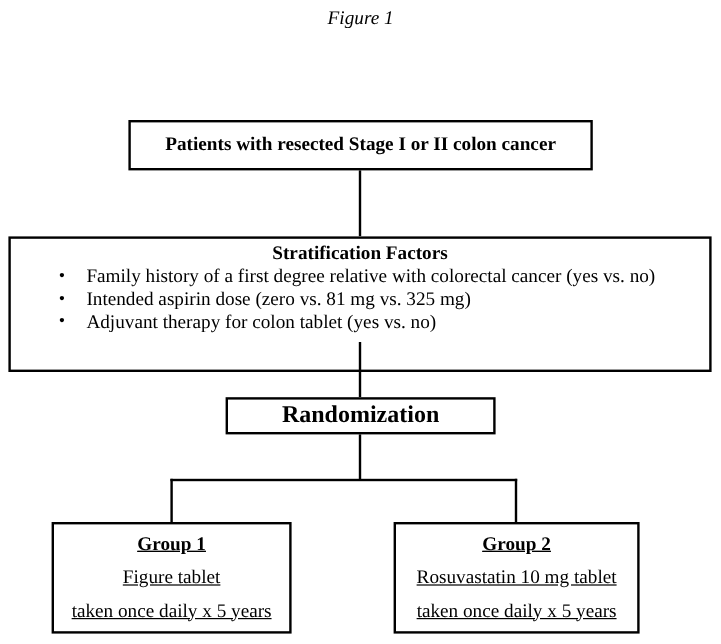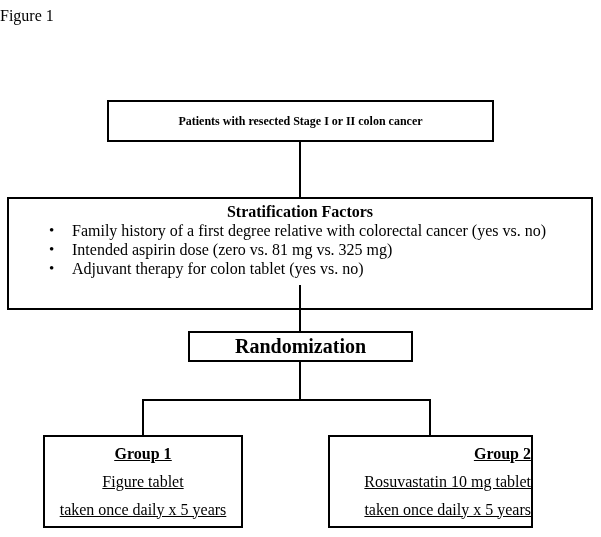--- a/index.html
+++ b/index.html
@@ -9,41 +9,43 @@
     height: 537px;
     background: #ffffff;
     font-family: "Liberation Serif", serif;
     color: #000000;
     overflow: hidden;
   }
   .title-line {
     position: absolute;
     left: 0;
     width: 100%;
+    text-align: center;
     font-size: 16px;
     line-height: 20px;
+    font-style: italic;
   }
   .figure-label { top: 6px; font-weight: normal; }
   .schema-title { top: 40px; font-weight: bold; }
 
   .box {
     position: absolute;
     border: 2px solid #000000;
     background: #ffffff;
     box-sizing: border-box;
   }
   .centered-box {
     display: flex;
     align-items: center;
     justify-content: center;
     text-align: center;
   }
   .patients-box {
     left: 107px; top: 100px; width: 387px; height: 42px;
-    font-weight: bold; font-size: 12px;
+    font-weight: bold; font-size: 16px;
   }
   .strat-box {
     left: 7px; top: 197px; width: 586px; height: 113px;
     padding-top: 3px;
   }
   .strat-title {
     text-align: center;
     font-weight: bold;
     font-size: 16px;
     line-height: 19px;
@@ -72,21 +74,21 @@
     display: flex;
     flex-direction: column;
     justify-content: center;
     align-items: center;
     text-align: center;
     font-size: 16px;
     gap: 10px;
     text-decoration: underline;
   }
   .group1-box { left: 43px; width: 200px; }
-  .group2-box { left: 328px; width: 205px; align-items: flex-end; }
+  .group2-box { left: 328px; width: 205px; }
   .group-title {
     font-weight: bold;
     text-decoration: underline;
     line-height: 18px;
   }
   .group-line { line-height: 18px; }
 
   .line { position: absolute; background: #000000; }
   .line-v1 { left: 299px; top: 142px; width: 2px; height: 55px; }
   .line-v2 { left: 299px; top: 285px; width: 2px; height: 46px; }

